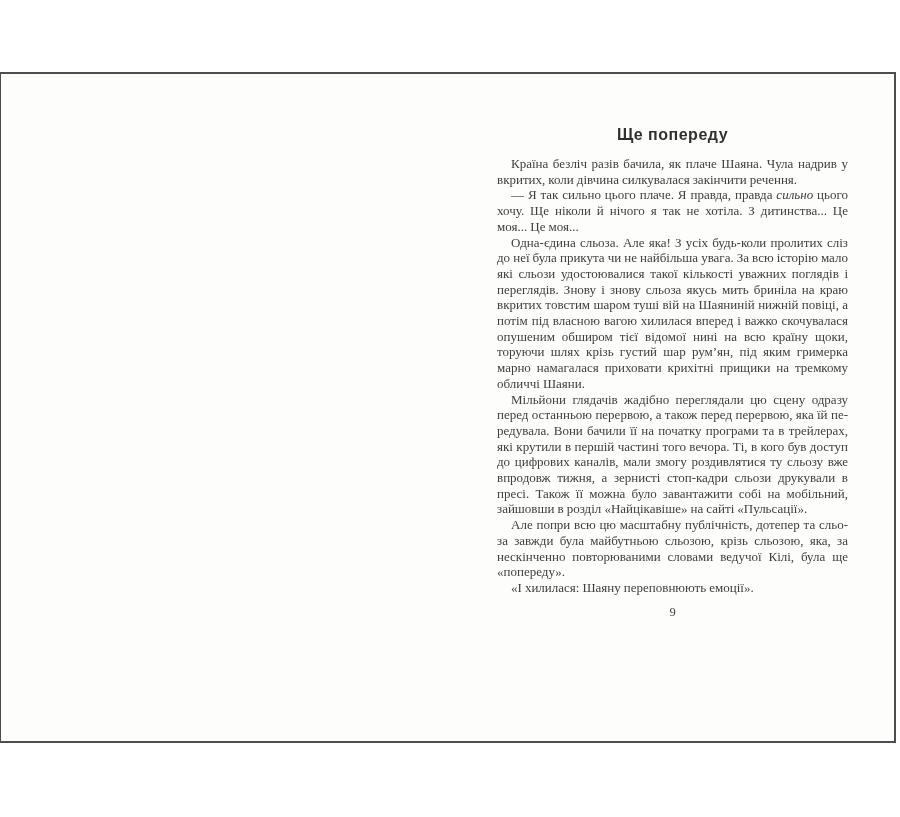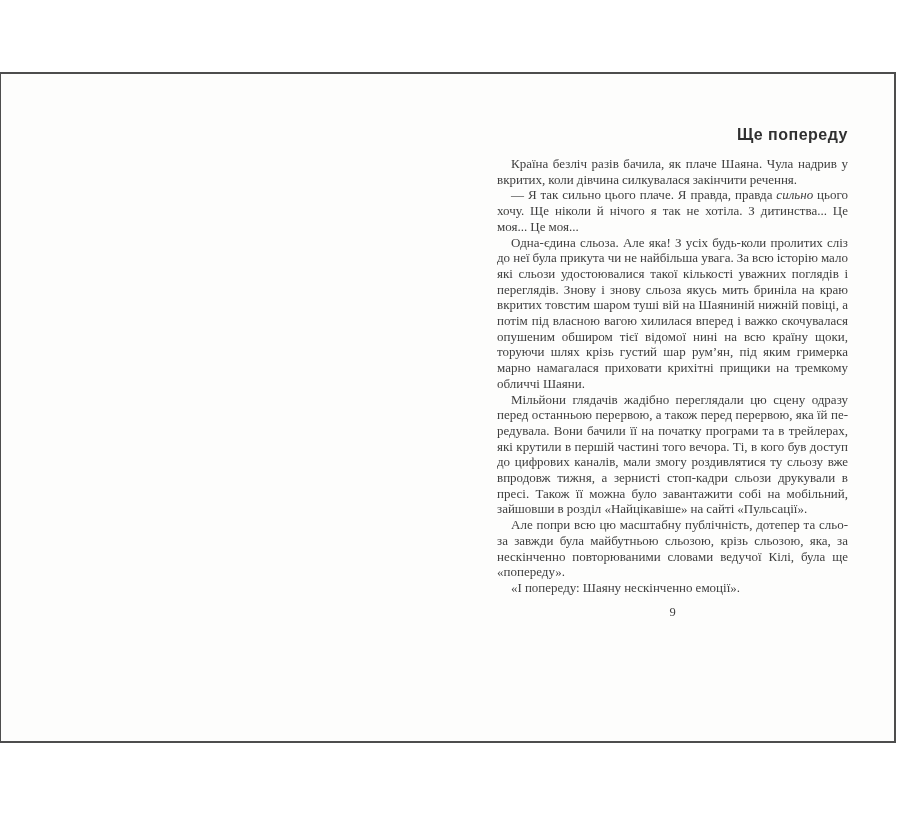--- a/index.html
+++ b/index.html
@@ -26,21 +26,21 @@
     background: #fdfdfc;
   }
   .column {
     position: absolute;
     left: 496px;
     top: 0;
     width: 351px;
   }
   .chapter-title {
     margin: 52px 0 0 0;
-    text-align: right;
+    text-align: center;
     font-family: "Liberation Sans", "DejaVu Sans", sans-serif;
     font-weight: bold;
     font-size: 16px;
     line-height: 17px;
     letter-spacing: 0.5px;
     color: #303030;
   }
   .subtitle {
     margin-top: 20px;
     padding-left: 14px;
@@ -79,18 +79,18 @@
 <div class="canvas">
   <div class="page">
     <div class="column">
       <h1 class="chapter-title">Ще попереду</h1>
       <div class="body-text" id="body-text">
           <p><span>Країна безліч разів бачила, як плаче Шаяна. Чула надрив у вкритих, коли дівчина силкувалася закінчити речення.</span></p>
           <p><span>— Я так сильно цього плаче. Я правда, правда </span><em>сильно</em><span> цього хочу. Ще ніколи й нічого я так не хотіла. З дитинства... Це моя... Це моя...</span></p>
           <p><span>Одна-єдина сльоза. Але яка! З усіх будь-коли пролитих сліз до неї була прикута чи не найбільша увага. За всю історію мало які сльози удостоювалися такої кількості уважних поглядів і переглядів. Знову і знову сльоза якусь мить бриніла на краю вкритих товстим шаром туші вій на Шаяниній нижній повіці, а потім під власною вагою хилилася вперед і важко скочува­лася опушеним обширом тієї відомої нині на всю країну щоки, торуючи шлях крізь густий шар рум’ян, під яким гримерка марно намагалася приховати крихітні прищики на тремкому обличчі Шаяни.</span></p>
           <p><span>Мільйони глядачів жадібно переглядали цю сцену одразу перед останньою перервою, а також перед перервою, яка їй пе­редувала. Вони бачили її на початку програми та в трейлерах, які крутили в першій частині того вечора. Ті, в кого був доступ до цифрових каналів, мали змогу роздивлятися ту сльозу вже впродовж тижня, а зернисті стоп-кадри сльози друкували в пресі. Також її можна було завантажити собі на мобільний, зайшовши в розділ «Найцікавіше» на сайті «Пульсації».</span></p>
           <p><span>Але попри всю цю масштабну публічність, дотепер та сльо­за завжди була майбутньою сльозою, крізь сльозою, яка, за нескінченно повторюваними словами ведучої Кілі, була ще «попереду».</span></p>
-          <p><span>«І попереду: Шаяну нескінченно емоції».</span></p>
+          <p><span>«І хилилася: Шаяну переповнюють емоції».</span></p>
         </div>
       <div class="page-number">9</div>
     </div>
   </div>
 </div>
 
 </body></html>

